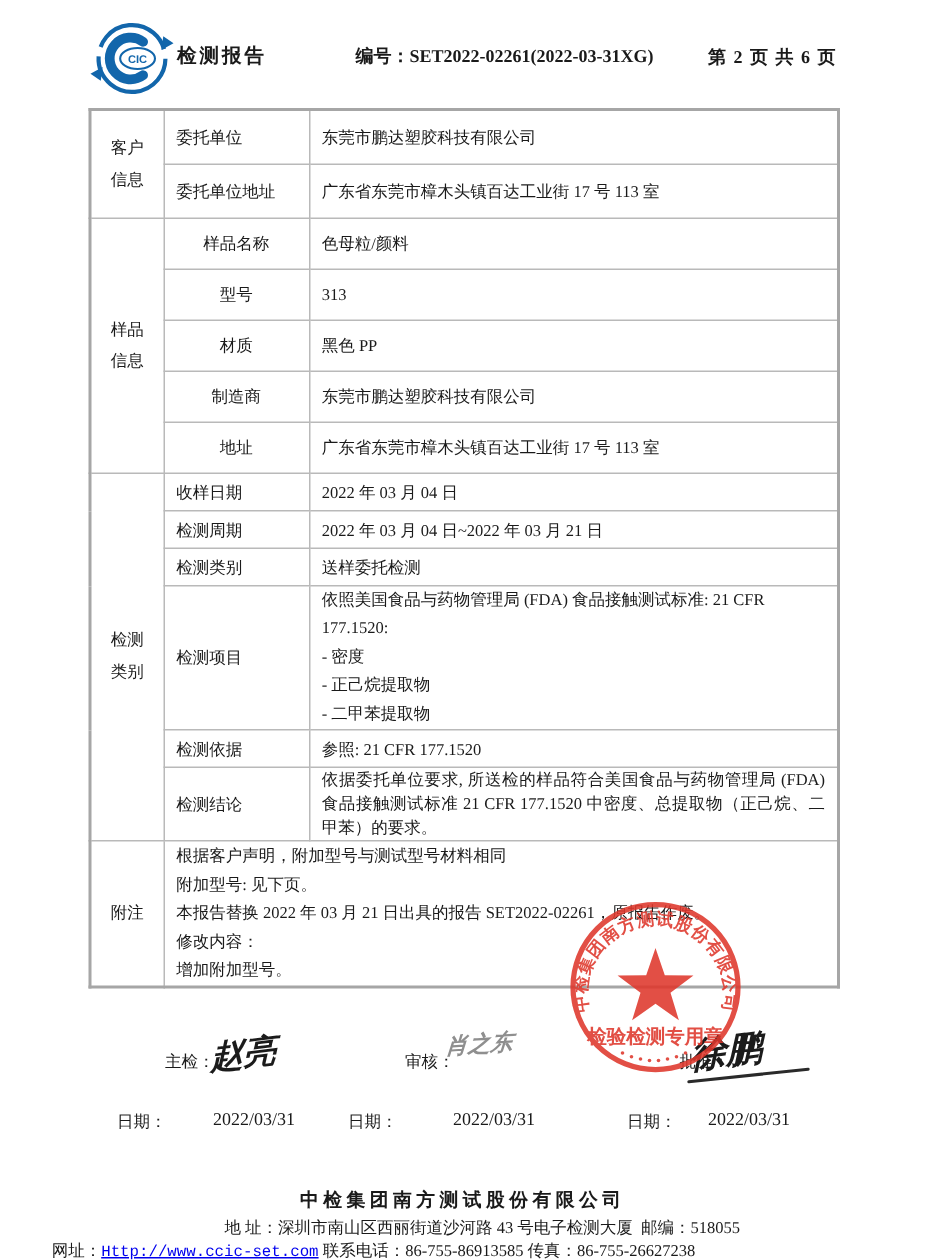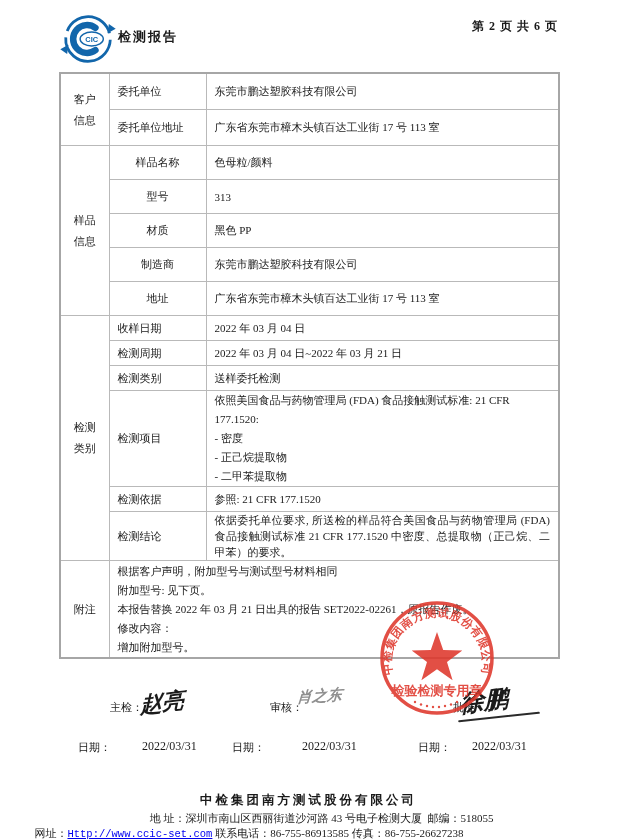--- a/index.html
+++ b/index.html
@@ -4,21 +4,21 @@
 <style>
   html,body { margin:0; padding:0; background:#ffffff; }
   .page {
     position:relative; width:617px; height:840px; background:#ffffff;
     font-family:"Liberation Serif","DejaVu Serif",serif; color:#1a1a1a;
     overflow:hidden;
   }
   
   .hdr-title { position:absolute; left:118px; top:28px; font-size:13px; font-weight:bold; letter-spacing:2px; }
   .hdr-no { position:absolute; left:237px; top:29px; font-size:12px; font-weight:bold; }
-  .hdr-page { position:absolute; left:472px; top:18px; font-size:12px; font-weight:bold; letter-spacing:1px; }
+  .hdr-page { position:absolute; left:472px; top:30px; font-size:12px; font-weight:bold; letter-spacing:1px; }
   .logo { position:absolute; left:60px; top:13px; width:56px; height:52px; }
   
   table.rpt {
     position:absolute; left:59px; top:72px; width:499px;
     border-collapse:collapse; table-layout:fixed; font-size:11px;
   }
   table.rpt td { border:1px solid #b9b9b9; padding:0 8px; vertical-align:middle; }
   table.rpt { border:2px solid #a6a6a6; }
   td.sec-top { border-top:2px solid #a6a6a6; }
   td.seclbl { text-align:center; padding:0; }
@@ -55,20 +55,21 @@
 
   <svg class="logo" viewBox="0 0 60 56">
     <circle cx="30" cy="28" r="24" fill="none" stroke="#1266ab" stroke-width="3" stroke-dasharray="60 7 60 7" transform="rotate(40 30 28)"></circle>
     <polygon points="50,9 58,13 50,19" fill="#1266ab" transform="rotate(8 30 28)"></polygon>
     <polygon points="10,47 2,43 10,37" fill="#1266ab" transform="rotate(8 30 28)"></polygon>
     <path d="M 38,16 A 15,15 0 1 0 38,40" fill="none" stroke="#1266ab" stroke-width="7" stroke-linecap="round"></path>
     <ellipse cx="34" cy="28" rx="12.5" ry="7.5" fill="#ffffff" stroke="#1266ab" stroke-width="1.5"></ellipse>
     <text x="34" y="31" text-anchor="middle" font-size="8" font-weight="bold" fill="#1266ab" font-family="Liberation Sans, sans-serif">CIC</text>
   </svg>
   <div class="hdr-title">检测报告</div>
+  <div class="hdr-no"><span>编号：</span><span>SET2022-02261(2022-03-31XG)</span></div>
   <div class="hdr-page">第 2 页 共 6 页</div>
 
   <table class="rpt">
     <colgroup>
         <col style="width:49px">
         <col style="width:97px">
         <col style="width:353px">
       </colgroup>
 
     <tbody>

